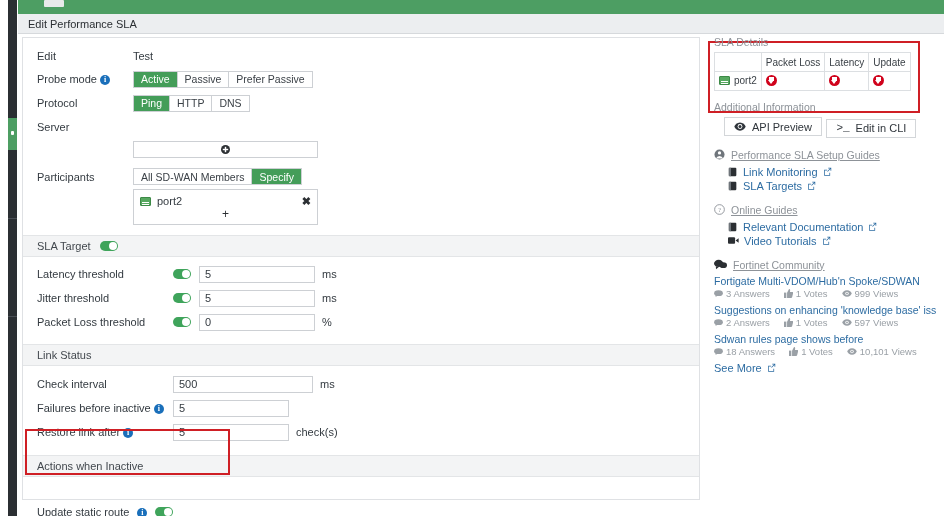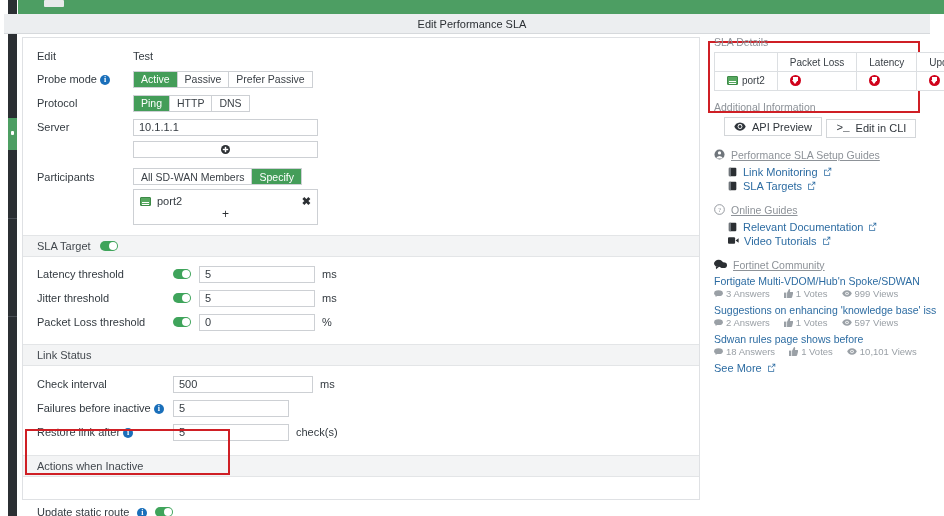--- a/index.html
+++ b/index.html
@@ -15,24 +15,24 @@
   
   .topbar { position:absolute; left:18px; top:0; width:926px; height:14px; background:#4d9e63; }
   .topbar-stub { position:absolute; left:44px; top:0px; width:20px; height:7px; background:#e8eaea; border-radius:1px;}
   .topbar-stub2 { position:absolute; left:88px; top:0px; width:12px; height:8px; background:#4d9e63;}
   .leftnav { position:absolute; left:8px; top:0px; width:9px; height:516px; background:#2b2f33; }
   .leftnav-sel { position:absolute; left:8px; top:118px; width:9px; height:32px; background:#4d9e63; }
   .leftnav-dot { position:absolute; left:11px; top:131px; width:3px; height:4px; background:#fff; border-radius:1px;}
   .leftnav-div { position:absolute; left:8px; width:9px; height:1px; background:#4a4f55; }
 
   .titlebar {
-    position:absolute; left:4px; top:14px; width:926px; height:20px;
+    position:absolute; left:18px; top:14px; width:926px; height:20px;
     background:#eceef0; border-bottom:1px solid #d6d9dc;
     display:flex; align-items:center; padding-left:10px;
-    font-size:11px; color:#2b2f33;justify-content:center;
+    font-size:11px; color:#2b2f33;
   }
 
   
   .form-card {
     position:absolute; left:22px; top:37px; width:678px; height:463px;
     background:#fff; border:1px solid #dfe1e4;
   }
   .row { display:flex; align-items:center; height:20px; padding-left:14px; }
   .lbl { width:96px; font-size:11px; color:#333a40; flex:none; }
   .lbl-wide { width:136px; font-size:11px; color:#333a40; flex:none; }
@@ -94,21 +94,21 @@
 
   .redbox { position:absolute; border:2px solid #cf1f25; }
 
   
   .rpanel { position:absolute; left:708px; top:32px; width:236px; }
   .rsec-title { font-size:10.5px; color:#8d9298; margin-bottom:4px; }
 
   table.sla { border-collapse:collapse; width:196px; background:#fff; }
   table.sla th, table.sla td {
     border:1px solid #dcdfe2; font-size:10px; color:#3b4147; font-weight:normal;
-    height:19px; padding:0 12px; text-align:left; white-space:nowrap;
+    height:19px; padding:0 4px; text-align:left; white-space:nowrap;
   }
   table.sla th { background:#fff; }
   .arrowdown {
     display:inline-block; width:11px; height:11px; border-radius:50%;
     background:#d0021b; position:relative;
   }
   .arrowdown:before {
     content:""; position:absolute; left:3px; top:2px; width:5px; height:4px; background:#fff;
   }
   .arrowdown:after {
@@ -178,21 +178,20 @@
       <div class="lbl">Protocol</div>
       <div class="seg">
         <div class="on">Ping</div>
         <div>HTTP</div>
         <div>DNS</div>
       </div>
     </div>
 
     <div class="row" style="margin-top:4px;">
       <div class="lbl">Server</div>
-      <div class="inp" style="width:185px">10.1.1.1</div>
     </div>
 
     <div class="row" style="margin-top:2px;">
       <div class="lbl"></div>
       <div class="inp-add" style="width:185px">
         <svg width="9" height="9" viewBox="0 0 10 10">
           <circle cx="5" cy="5" r="5" fill="#2b2f33"></circle>
           <rect x="4.2" y="2" width="1.6" height="6" fill="#fff"></rect>
           <rect x="2" y="4.2" width="6" height="1.6" fill="#fff"></rect>
         </svg>

